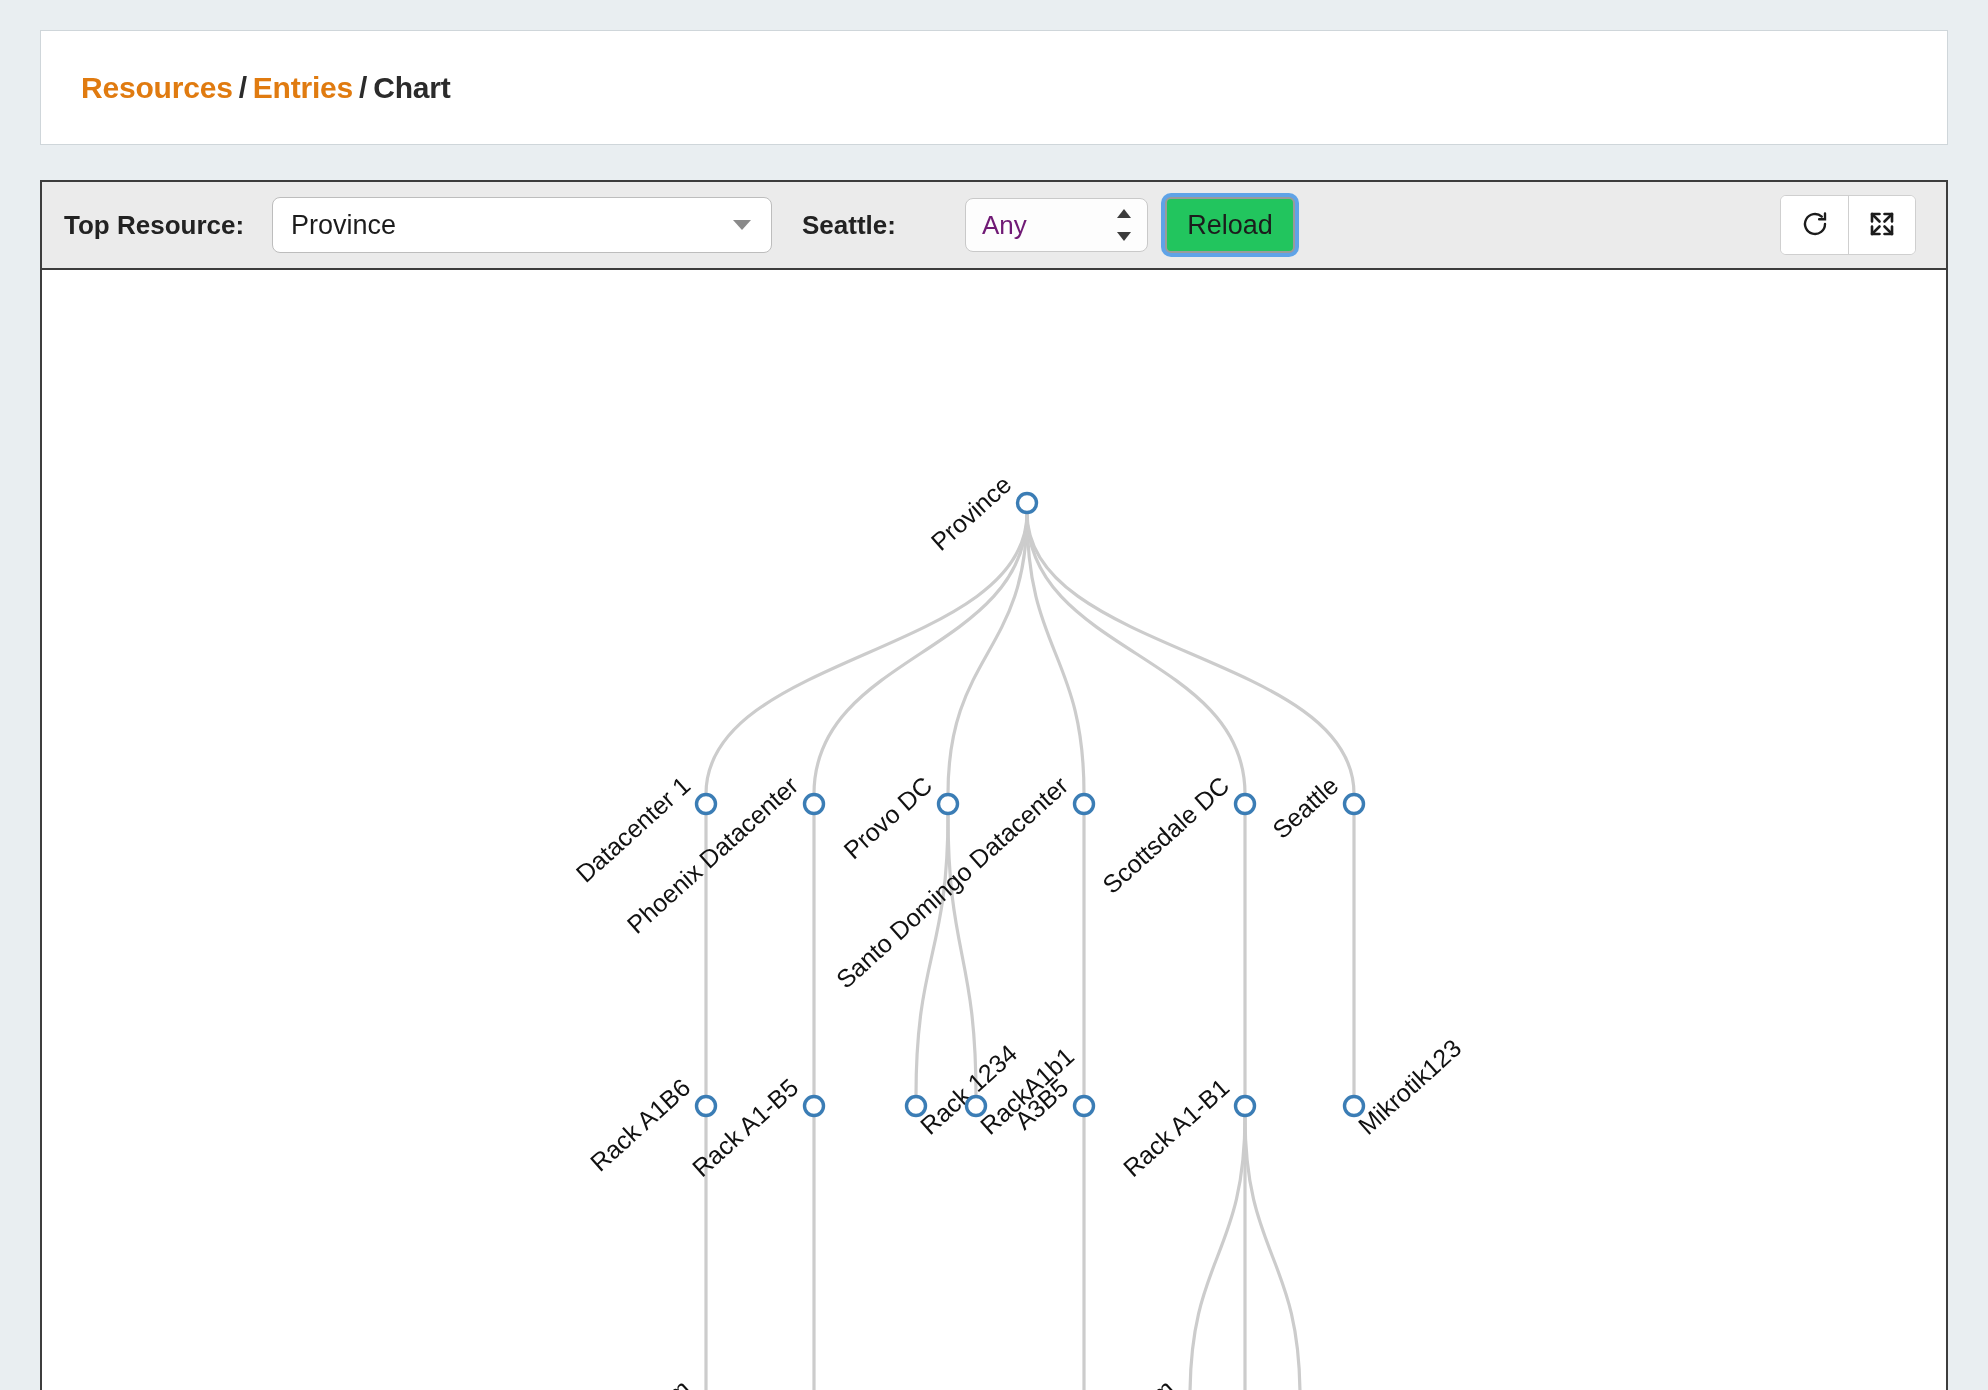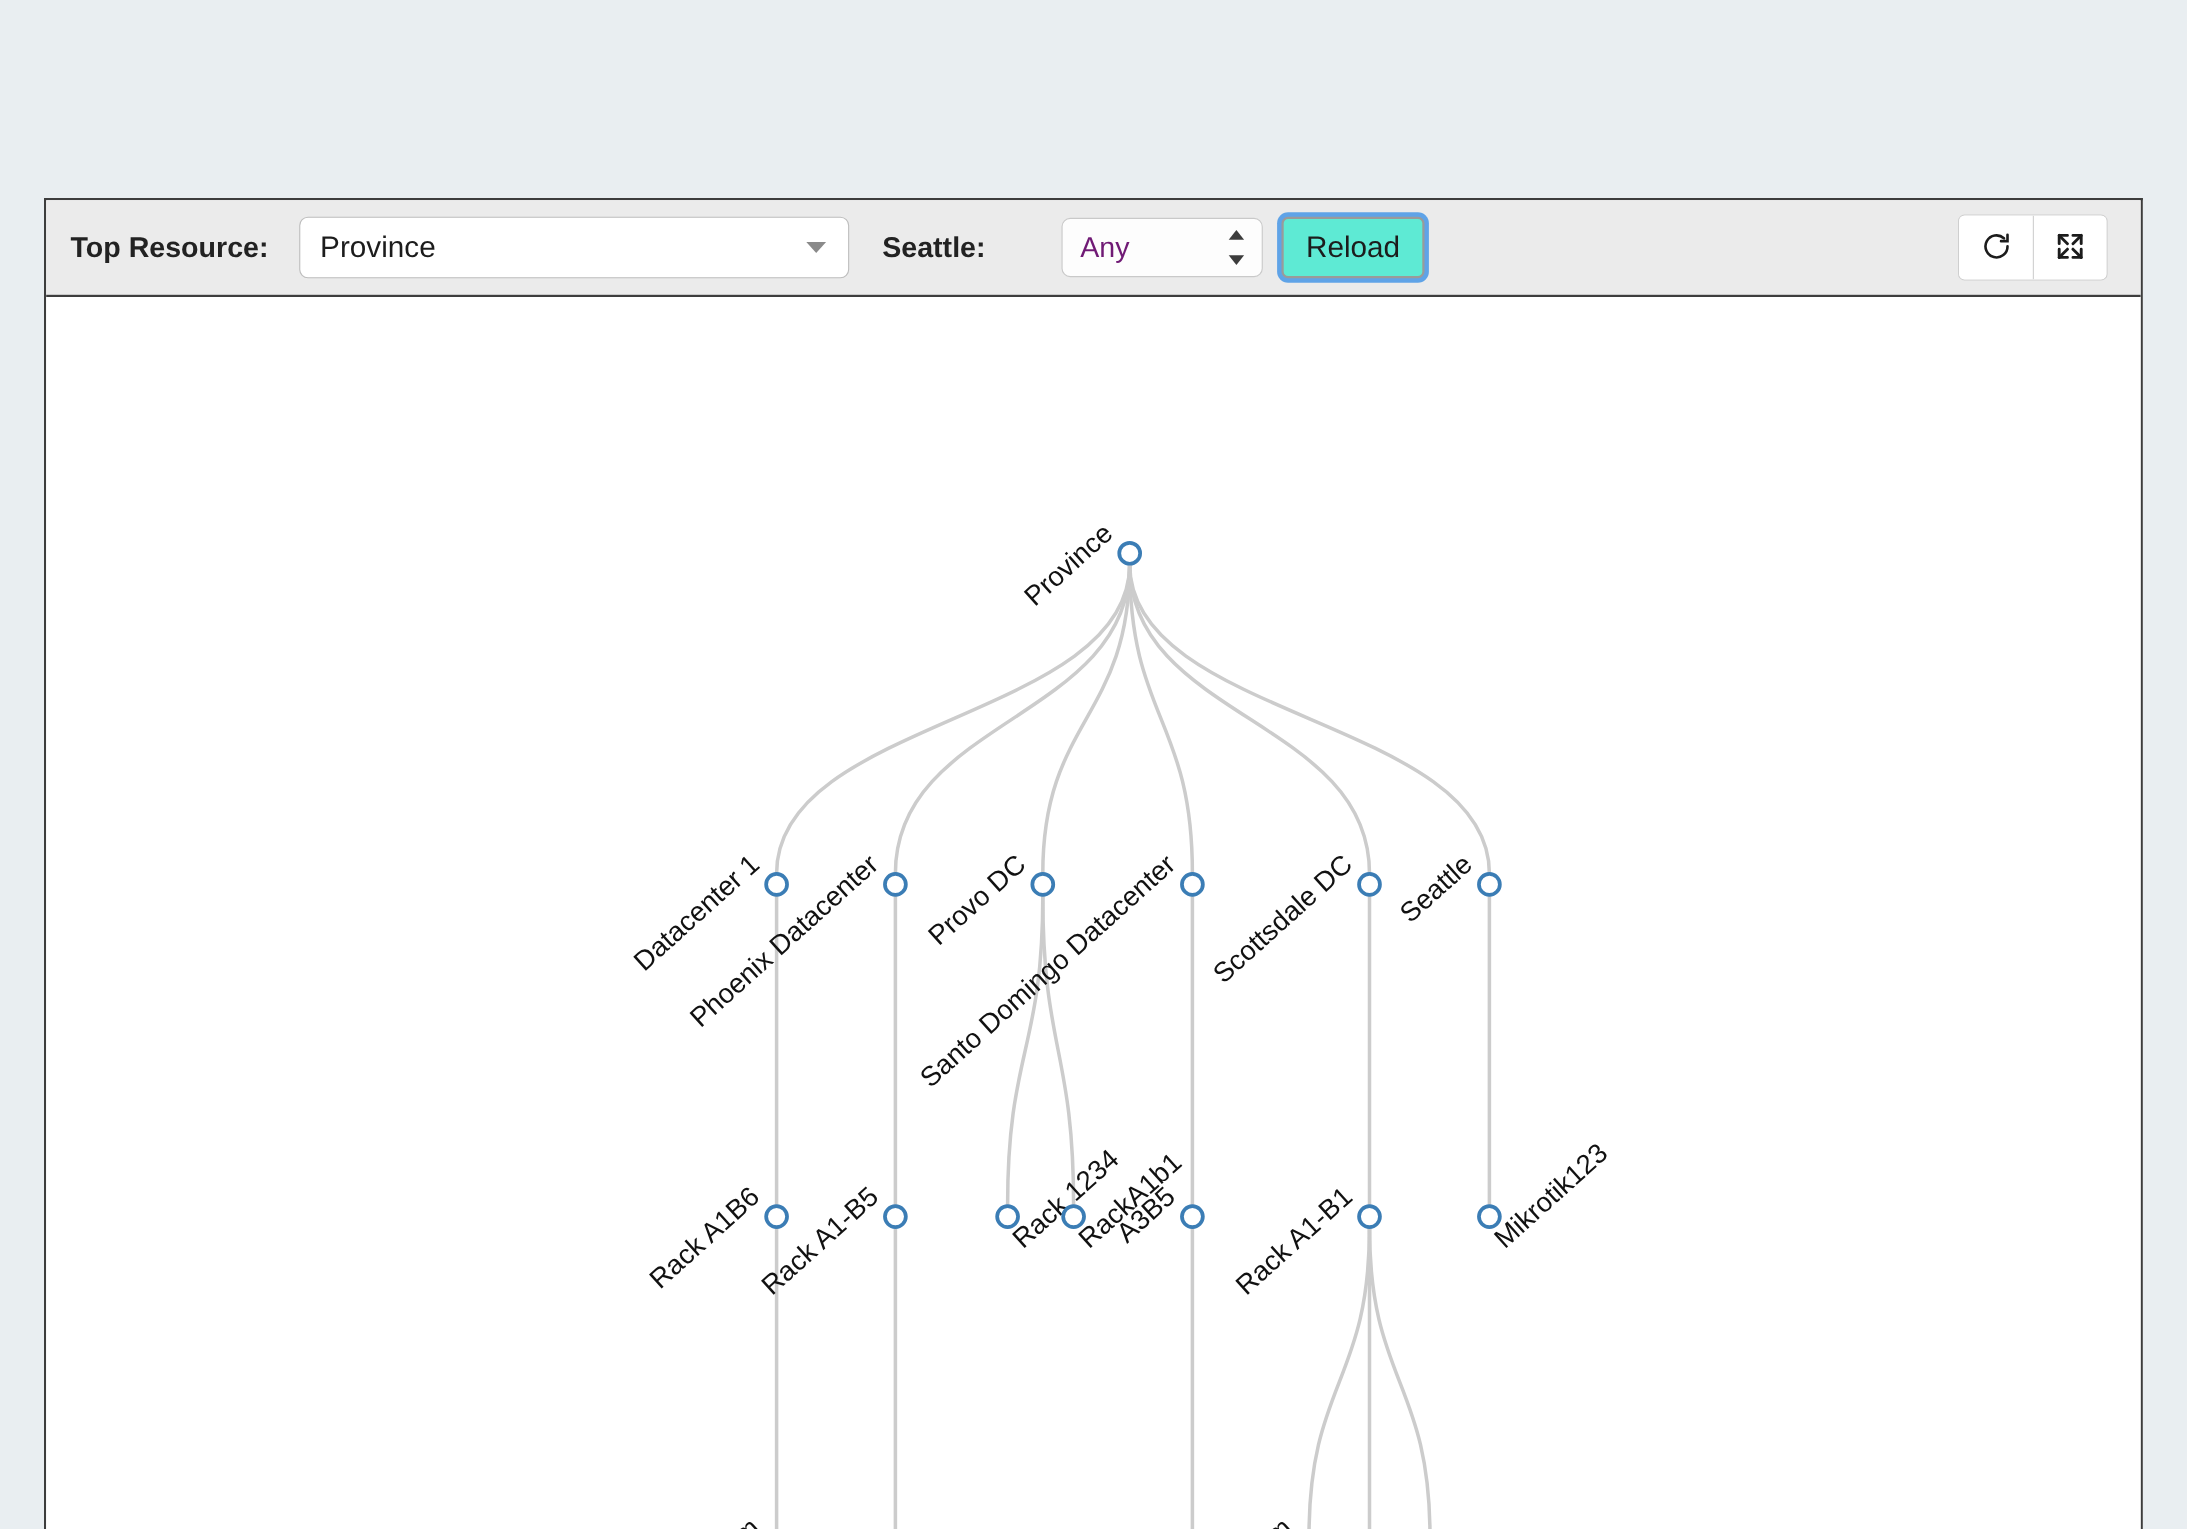--- a/index.html
+++ b/index.html
@@ -154,21 +154,21 @@
   .stepper .up { top: 0; border-bottom: 9px solid #3c3c3c; }
   .stepper .dn { bottom: 0; border-top: 9px solid #3c3c3c; }
 
   .reload-btn {
     position: absolute;
     left: 1123px;
     top: 50%;
     transform: translateY(-50%);
     width: 130px;
     height: 56px;
-    background: #5eead4;
+    background: #22c55e;
     border: 2px solid #9a9a9a;
     border-radius: 6px;
     box-shadow: 0 0 0 4px rgba(70,150,230,0.85);
     font-size: 27px;
     color: #1c1c1c;
     cursor: pointer;
     font-family: "Liberation Sans", sans-serif;
     padding: 0;
   }
 
@@ -221,20 +221,25 @@
     font-size: 25px;
     fill: #111111;
     cursor: pointer;
   }
 </style>
 </head>
 <body>
 
 <div id="page">
 
+  <div class="breadcrumb-panel">
+    <div class="breadcrumb">
+      <a class="crumb-link" href="#">Resources</a><span class="crumb-sep">/</span><a class="crumb-link" href="#">Entries</a><span class="crumb-sep">/</span><span class="crumb-current">Chart</span>
+    </div>
+  </div>
 
   <div class="chart-panel">
 
     <div class="chart-toolbar">
       <div class="tb-label" id="lbl-top-resource">Top Resource:</div>
 
       <div class="select-wide">
         <span class="sel-text">Province</span>
         <span class="caret-down"></span>
       </div>

